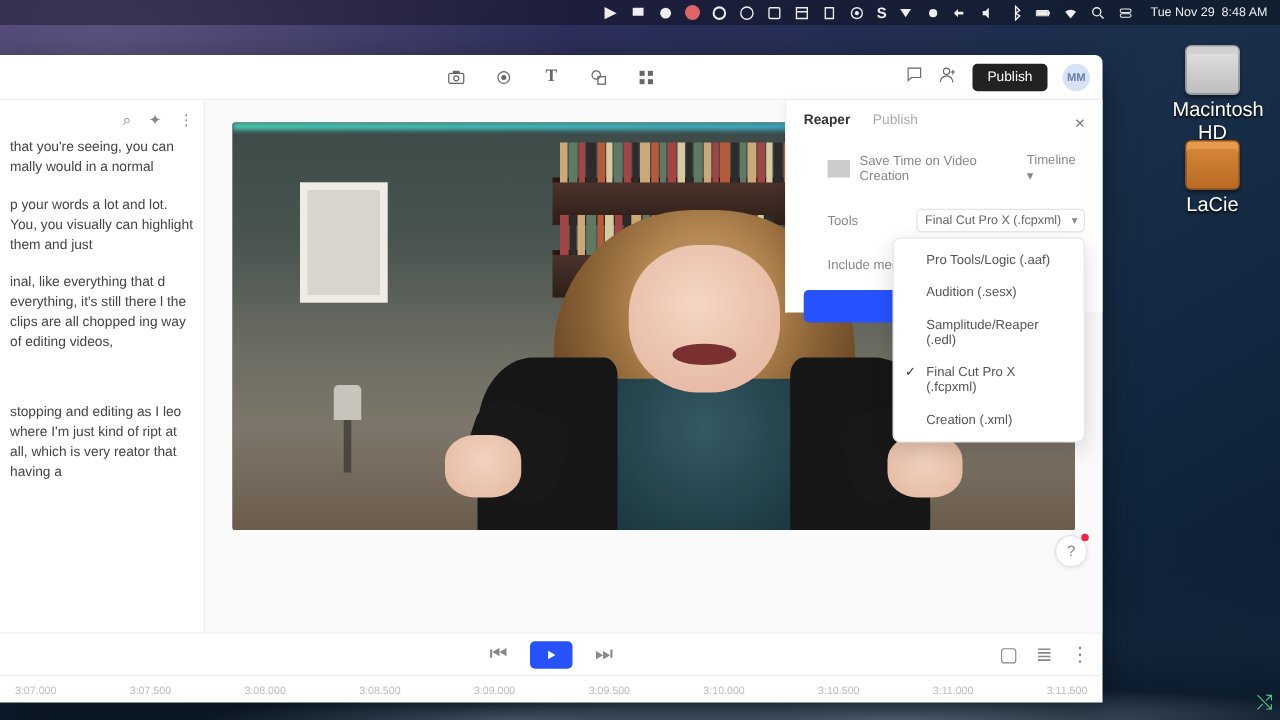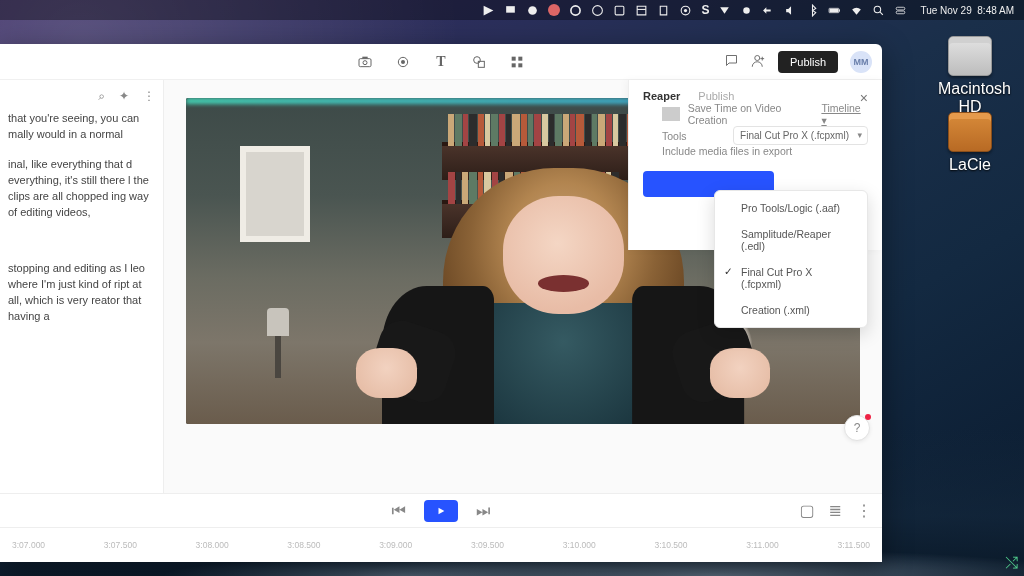--- a/index.html
+++ b/index.html
@@ -73,32 +73,32 @@
   .jacket.l{left:8%;} .jacket.r{right:8%;transform:scaleX(-1);}
   .hand{position:absolute;top:72%;width:14%;height:18%;background:radial-gradient(circle at 50% 40%, #f2d2c0,#e3b8a0);border-radius:40%;}
   .hand.l{left:2%;} .hand.r{right:2%;}
   .forearm{position:absolute;top:64%;width:18%;height:26%;background:#181818;border-radius:30%;}
   .forearm.l{left:6%;transform:rotate(18deg);} .forearm.r{right:6%;transform:rotate(-18deg);}
 
   
   .transport{height:34px;display:flex;align-items:center;justify-content:center;gap:18px;border-top:1px solid #eee;position:relative;}
   .transport .side{position:absolute;right:10px;display:flex;gap:14px;color:#888;}
   .playbtn{width:34px;height:22px;background:#2753ff;border-radius:4px;display:flex;align-items:center;justify-content:center;}
-  .ruler{height:35px;border-top:1px solid #eee;display:flex;align-items:center;color:#bbb;font-size:8.5px;padding:0 12px;justify-content:space-between;}
+  .ruler{height:22px;border-top:1px solid #eee;display:flex;align-items:center;color:#bbb;font-size:8.5px;padding:0 12px;justify-content:space-between;}
 
   
   .panel{position:absolute;right:0;top:36px;width:254px;background:#fff;border-left:1px solid #eee;box-shadow:-2px 0 8px rgba(0,0,0,0.04);height:170px;padding:10px 14px 0;}
   .panel .tabs{display:flex;gap:18px;font-size:11px;color:#aaa;position:relative;}
   .panel .tabs .active{color:#333;font-weight:600;}
   .panel .close{position:absolute;right:0;top:0;color:#777;font-size:14px;cursor:pointer;}
-  .panel .row{display:flex;align-items:center;justify-content:space-between;font-size:10.5px;color:#888;margin-top:0;padding-left:19px;}
+  .panel .row{display:flex;align-items:center;justify-content:space-between;font-size:10.5px;color:#888;margin-top:20px;padding-left:19px;}
   .panel .thumb{width:18px;height:14px;background:#ccc;margin-right:8px;display:inline-block;}
   .panel .select{border:1px solid #e3e3e3;border-radius:4px;padding:3px 18px 3px 6px;font-size:10px;color:#666;position:relative;}
   .panel .select::after{content:"▾";position:absolute;right:5px;top:3px;font-size:9px;color:#888;}
-  .panel .link{color:#888;text-decoration:underline;}
+  .panel .link{color:#888;}
   .panel .bar{height:26px;background:#2753ff;border-radius:4px;margin-top:14px;width:58%;}
   .dropdown{position:absolute;right:14px;top:110px;width:154px;background:#fff;border:1px solid #e7e7e7;border-radius:6px;box-shadow:0 6px 18px rgba(0,0,0,0.15);padding:4px 0;z-index:10;}
   .dropdown .opt{font-size:10.5px;color:#555;padding:7px 12px 7px 26px;position:relative;}
   .dropdown .opt.sel::before{content:"✓";position:absolute;left:9px;top:6px;color:#333;}
   .helpfab{position:absolute;right:12px;bottom:52px;width:26px;height:26px;border-radius:50%;background:#fff;border:1px solid #e3e3e3;display:flex;align-items:center;justify-content:center;color:#888;font-size:12px;box-shadow:0 1px 4px rgba(0,0,0,0.08);}
   .helpfab::after{content:"";position:absolute;top:-2px;right:-2px;width:6px;height:6px;border-radius:50%;background:#e24;}
   .folded{position:absolute;right:6px;bottom:4px;color:#58e098;font-size:16px;opacity:.9;}
 </style>
 </head>
 <body>
@@ -261,20 +261,21 @@
   </div>
 
   <div class="body">
     <div class="leftcol">
       <div class="lh">
         <span>⌕</span>
         <span>✦</span>
         <span>⋮</span>
       </div>
       <p>that you're seeing, you can mally would in a normal</p>
+      <p>p your words a lot and  lot. You, you visually can  highlight them and just</p>
       <p>inal, like everything that d everything, it's still there l the clips are all chopped ing way of editing videos,</p>
       <p style="margin-top:40px">stopping and editing as I leo where I'm just kind of ript at all, which is very reator that having a</p>
     </div>
 
     <div class="canvas">
       <div class="video">
         <div class="scene">
           <div class="glow"></div>
           <div class="frame"></div>
           <div class="lamp"></div>
@@ -398,20 +399,21 @@
       <span>Tools</span>
       <span class="select"><span>Final Cut Pro X (.fcpxml)</span></span>
     </div>
     <div class="row">
       <span>Include media files in export</span>
     </div>
     <div class="bar"></div>
 
     <div class="dropdown" id="fmt-dd">
         <div class="opt">Pro Tools/Logic (.aaf)</div>
+        <div class="opt">Audition (.sesx)</div>
         <div class="opt">Samplitude/Reaper (.edl)</div>
         <div class="opt sel">Final Cut Pro X (.fcpxml)</div>
         <div class="opt">Creation (.xml)</div>
       </div>
   </div>
 </div>
 
 <div class="folded">⤭</div>
 
 </body></html>

